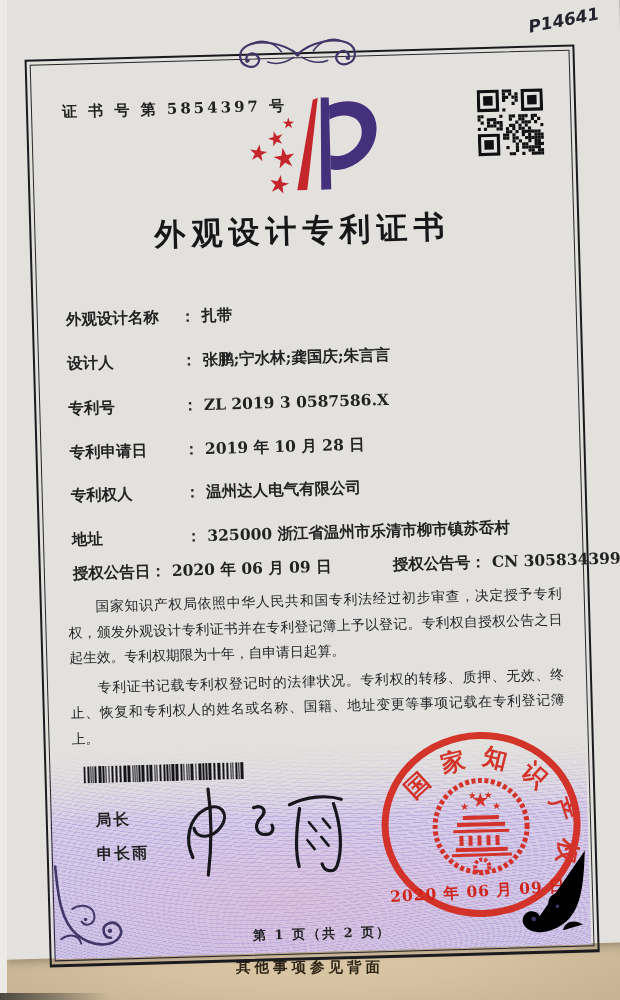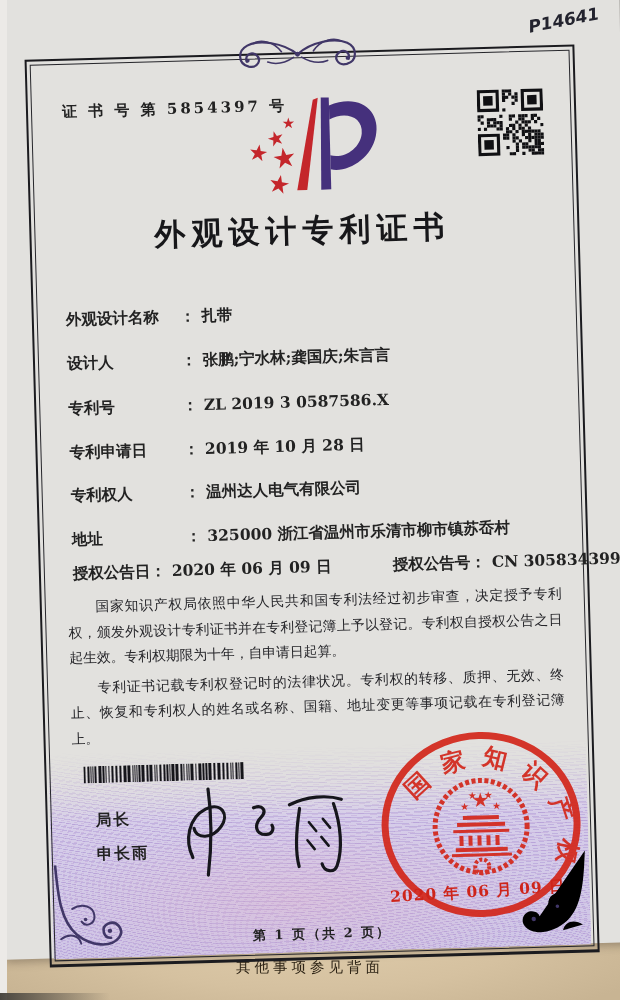--- a/index.html
+++ b/index.html
@@ -5,21 +5,21 @@
   html,body{margin:0;padding:0;}
   body{width:620px;height:1000px;overflow:hidden;position:relative;
        background:#d0cfcd;font-family:"DejaVu Serif",serif;}
   .scan{position:absolute;inset:0;overflow:hidden;}
   .edge-light{position:absolute;left:0;top:0;width:7px;height:100%;background:#eceae7;}
   .corner-dark{position:absolute;left:0;bottom:0;width:110px;height:7px;
        background:linear-gradient(90deg,#4a463f,rgba(74,70,63,0));}
   
   .backing{position:absolute;left:0;top:925px;width:620px;height:75px;
        background:radial-gradient(ellipse 60% 120% at 50% 20%,#decbaa 0%,#d5c1a0 55%,#c8b493 100%);}
-  .back-note{margin-top:33px;text-align:center;font-size:14.5px;font-weight:400;
+  .back-note{margin-top:33px;text-align:center;font-size:14.5px;font-weight:700;
        color:#2e2416;letter-spacing:4px;}
   
   .sheet{position:absolute;left:-8px;top:-14px;width:640px;height:965px;
        background:#e2e1de;box-shadow:0 3px 8px rgba(60,50,40,.35);
        transform:rotate(-1.6deg);transform-origin:320px 480px;}
   .content{position:absolute;left:8px;top:14px;width:620px;height:951px;}
   .frame{position:absolute;left:36px;top:52px;width:546px;height:903px;
        border:2px solid #1b1b1f;border-bottom-width:3px;}
   .frame::after{content:"";position:absolute;inset:3px;border:1px solid #26262b;}
   

